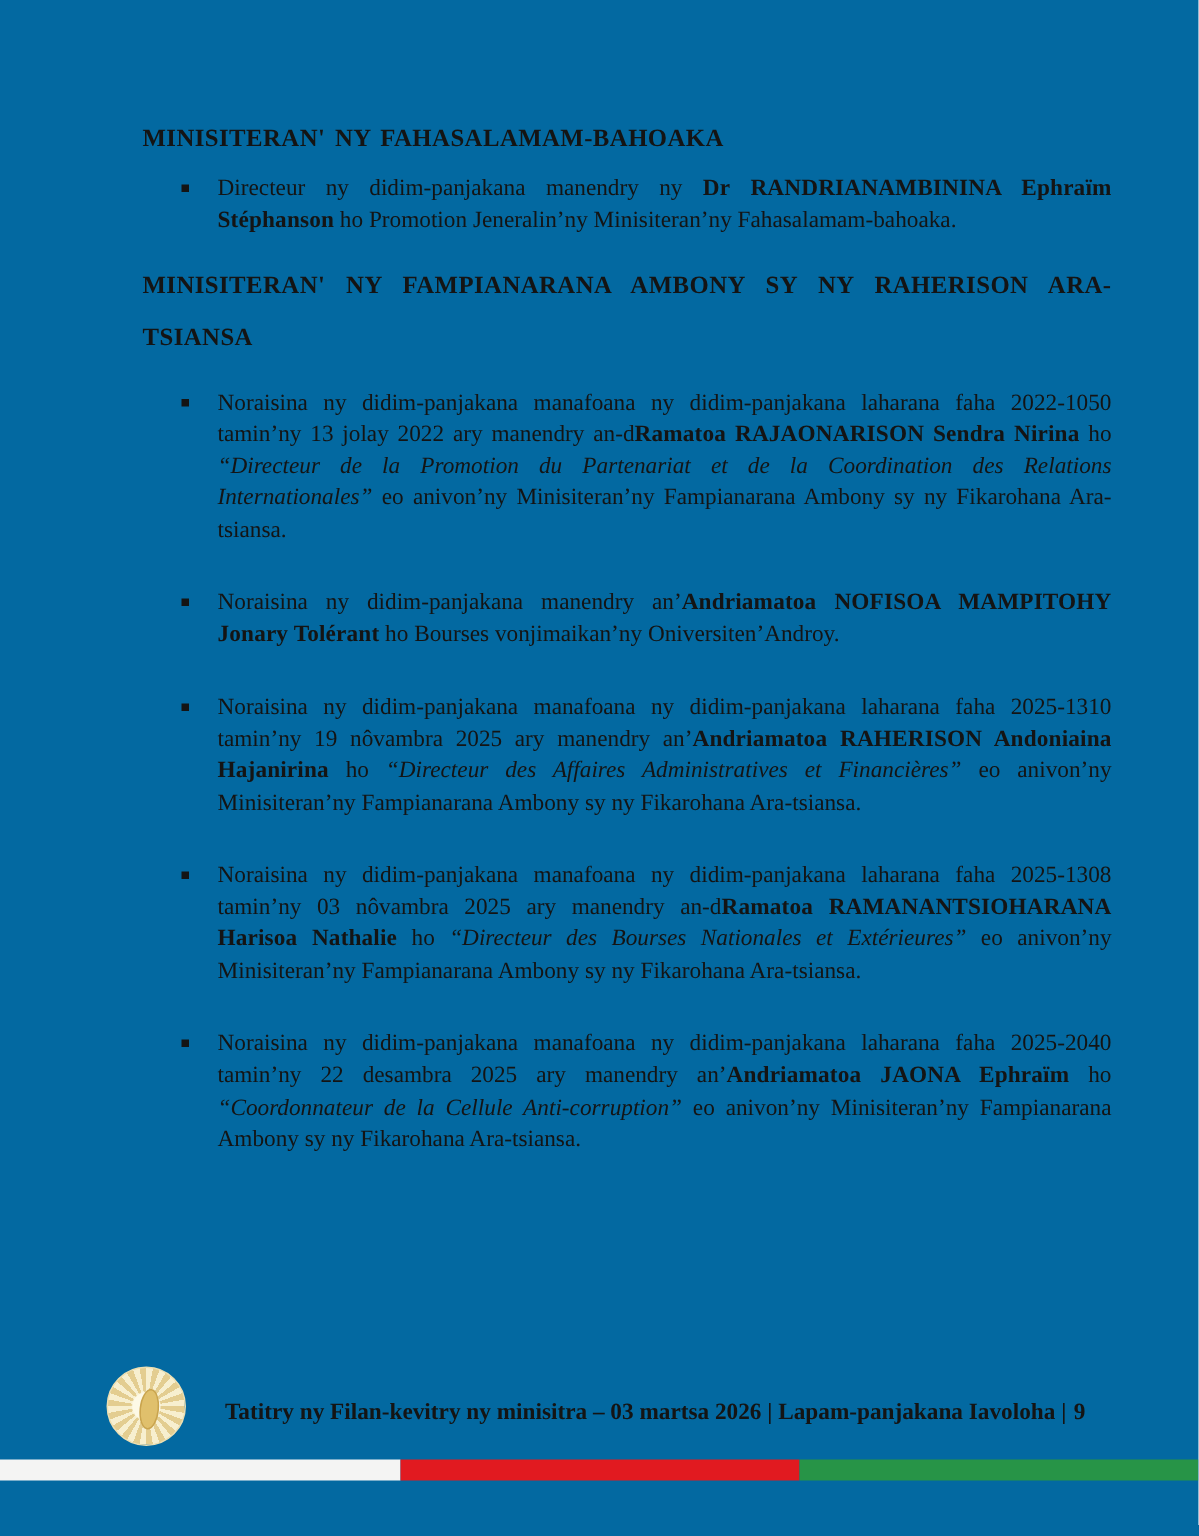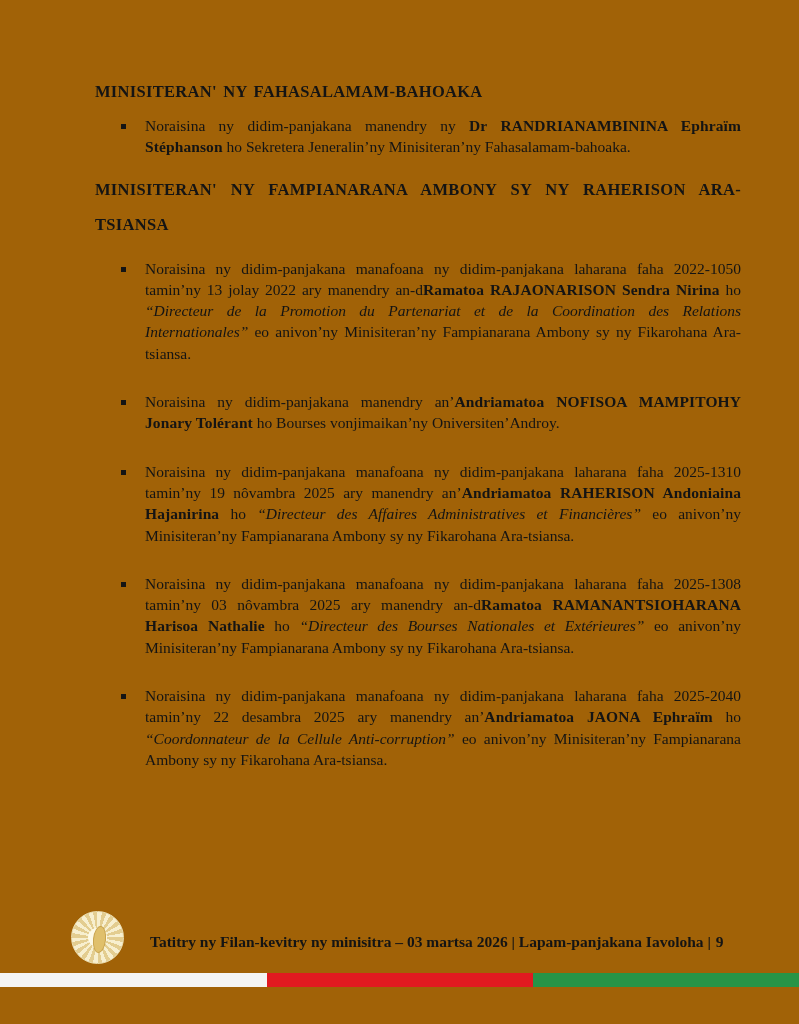--- a/index.html
+++ b/index.html
@@ -1,19 +1,19 @@
 <!DOCTYPE html>
 <html><head>
 <meta charset="utf-8">
 <style>
   html,body{margin:0;padding:0;background:#ffffff;}
   .page{
     position:relative;
     width:799px;height:1024px;
-    background:#a16207;
+    background:#0369a1;
     font-family:"Liberation Serif","DejaVu Serif",serif;
     color:#141414;
     overflow:hidden;
   }
   .content{
     position:absolute;left:95px;top:74px;width:646px;
   }
   .section-heading{
     font-weight:bold;
     font-size:16.5px;
@@ -72,21 +72,21 @@
 <body>
 
 <div class="page" style="color: rgb(20, 20, 20);">
 
   <div class="content">
 
   <div class="section-heading">MINISITERAN' NY FAHASALAMAM-BAHOAKA</div>
       <div class="items section-0">
         <div class="item">
           <span class="bullet-col"><span class="bullet-square"></span></span>
-          <span class="item-text"><span>Noraisina ny didim-panjakana manendry ny </span><b>Dr RANDRIANAMBININA Ephraïm Stéphanson</b><span> ho Sekretera Jeneralin’ny Minisiteran’ny Fahasalamam-bahoaka.</span></span>
+          <span class="item-text"><span>Directeur ny didim-panjakana manendry ny </span><b>Dr RANDRIANAMBININA Ephraïm Stéphanson</b><span> ho Promotion Jeneralin’ny Minisiteran’ny Fahasalamam-bahoaka.</span></span>
         </div>
       </div>
       <div class="section-heading">MINISITERAN' NY FAMPIANARANA AMBONY SY NY RAHERISON ARA-TSIANSA</div>
       <div class="items section-1">
         <div class="item">
           <span class="bullet-col"><span class="bullet-square"></span></span>
           <span class="item-text"><span>Noraisina ny didim-panjakana manafoana ny didim-panjakana laharana faha 2022-1050 tamin’ny 13 jolay 2022 ary manendry an-d</span><b>Ramatoa RAJAONARISON Sendra Nirina</b><span> ho </span><i>“Directeur de la Promotion du Partenariat et de la Coordination des Relations Internationales”</i><span> eo anivon’ny Minisiteran’ny Fampianarana Ambony sy ny Fikarohana Ara-tsiansa.</span></span>
         </div>
         <div class="item">
           <span class="bullet-col"><span class="bullet-square"></span></span>

